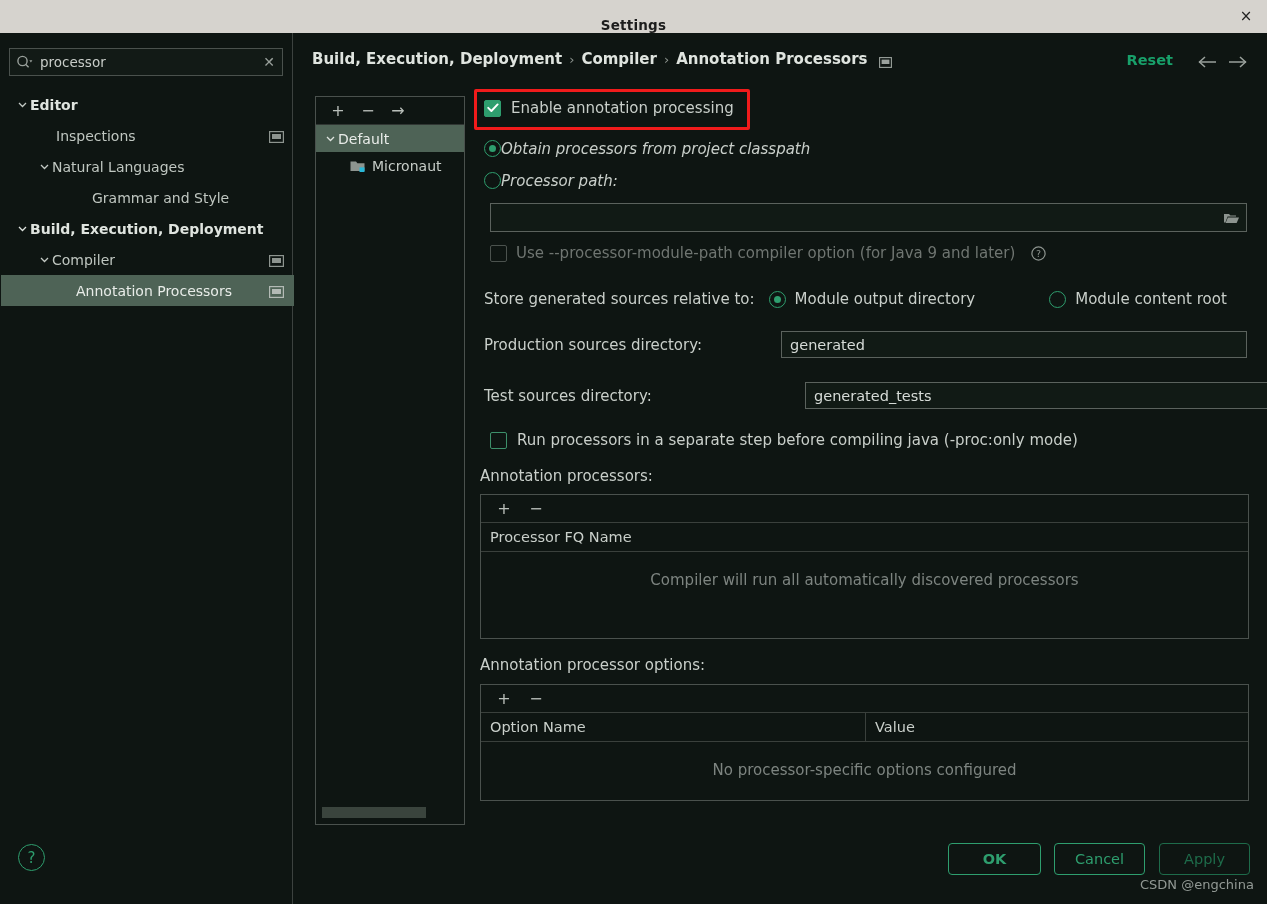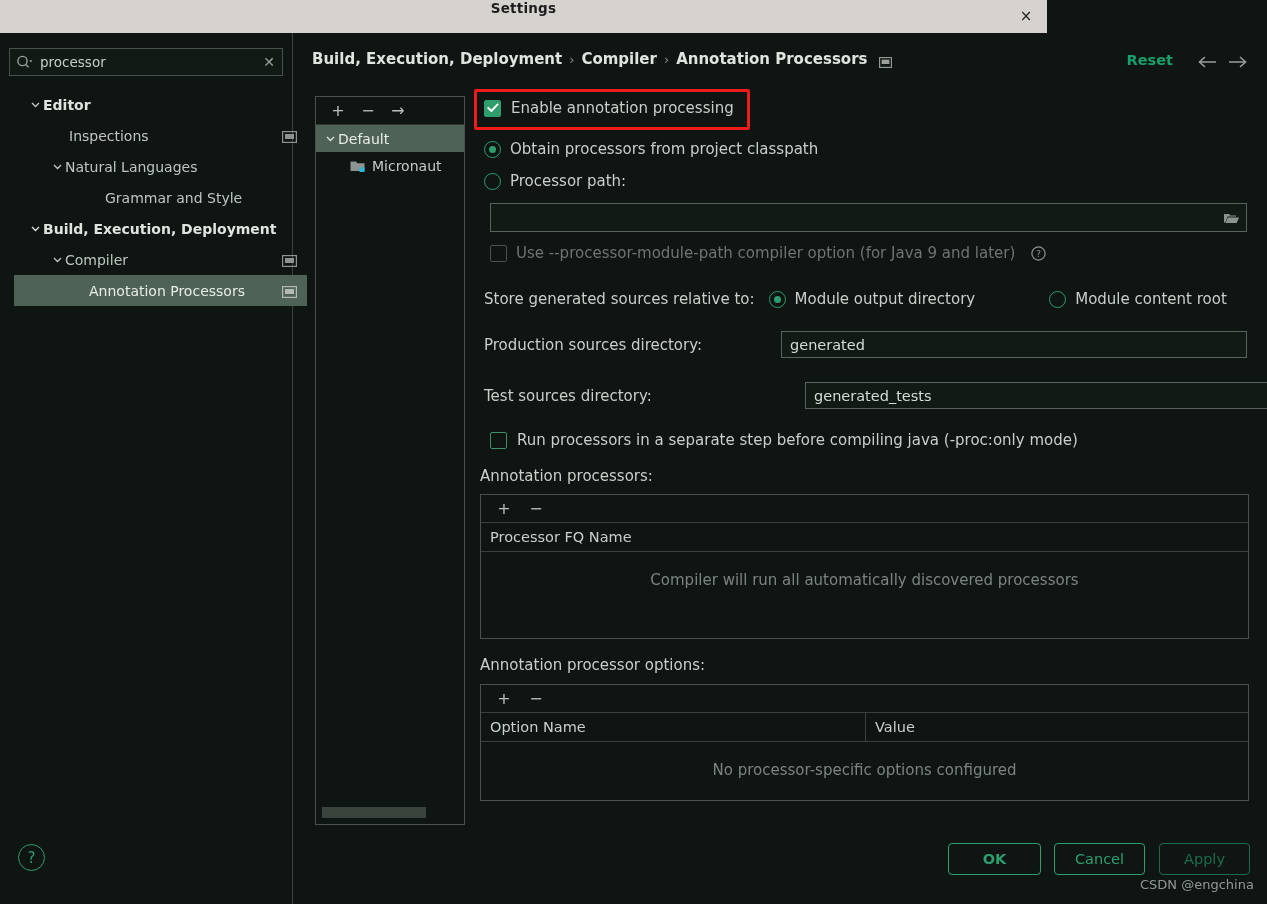--- a/index.html
+++ b/index.html
@@ -6,22 +6,22 @@
   html, body {
     width: 1267px; height: 904px;
     background: #0e1512;
     font-family: "DejaVu Sans", "Liberation Sans", sans-serif;
     overflow: hidden;
   }
   .app { position: relative; width: 1267px; height: 904px; background: #0e1512; }
 
   
   .titlebar {
-    position: absolute; left: 0; top: 0; width: 1047px; height: 33px;
-    background: #d6d3ce; display: flex; align-items: flex-start; justify-content: center;
+    position: absolute; left: 0; top: 0; width: 1267px; height: 33px;
+    background: #d6d3ce; display: flex; align-items: flex-end; justify-content: center;
   }
   .titlebar-text { font-size: 13.5px; color: #1d1d1d; font-weight: 600; letter-spacing: .2px; }
   .titlebar-close {
     position: absolute; right: 10px; top: 50%; transform: translateY(-50%);
     width: 22px; height: 22px; display: flex; align-items: center; justify-content: center;
     color: #222; font-size: 15px; line-height: 1; cursor: pointer;
   }
 
   
   .sidebar {
@@ -34,21 +34,21 @@
   }
   .search-icon { width: 28px; display:flex; align-items:center; justify-content:center; flex: 0 0 28px; }
   .search-input {
     flex: 1 1 auto; border: none; outline: none; background: transparent;
     color: #c8ccc8; font-size: 13.5px; font-family: "DejaVu Sans", "Liberation Sans", sans-serif;
     padding: 0 2px;
   }
   .search-clear { width: 26px; flex: 0 0 26px; display:flex; align-items:center; justify-content:center;
     color:#9aa19c; font-size:14px; cursor:pointer; }
 
-  .tree { position: absolute; left: 14px; top: 56px; width: 293px; }
+  .tree { position: absolute; left: 1px; top: 56px; width: 293px; }
   .tree-row {
     position: relative; height: 31px; display: flex; align-items: center;
     font-size: 14px; color: #bfc6c0; cursor: default; padding-right: 10px;
   }
   .tree-row.bold { font-weight: 700; color: #dfe4df; }
   .tree-row.selected { background: #4e6356; color: #e8ece8; }
   .chev { width: 15px; height: 15px; flex: 0 0 15px; display:flex; align-items:center; justify-content:center; }
   .tree-label { white-space: nowrap; }
   .scope-icon { position: absolute; right: 10px; top: 50%; transform: translateY(-50%);
                 width: 15px; height: 12px; }
@@ -98,21 +98,21 @@
               display:flex; align-items:center; justify-content:center; flex:0 0 17px; }
   .checkbox.checked { background: #2e9e6e; border-color: #2e9e6e; }
   .checkbox.disabled { border-color: #4b524e; }
 
   .radio { width: 17px; height: 17px; border: 1.6px solid #2e9e6e; border-radius: 50%;
            display:flex; align-items:center; justify-content:center; flex:0 0 17px; }
   .radio .dot { width: 7px; height: 7px; border-radius: 50%; background: #2e9e6e; }
 
   .r-classpath { position: absolute; left: 484px; top: 140px; }
   .r-procpath  { position: absolute; left: 484px; top: 172px; }
-  .opt-row { display:flex; align-items:center; gap:9px; cursor:pointer; }
+  .opt-row { display:flex; gap:0; cursor:pointer;font-style:italic; }
 
   .path-field {
     position: absolute; left: 490px; top: 203px; width: 757px; height: 29px;
     border: 1px solid #5b625d; background: #111a15; display:flex; align-items:center;
   }
   .path-input { flex:1 1 auto; background:transparent; border:none; outline:none;
                 color:#c9cfca; font-size:14px; padding:0 8px;
                 font-family:"DejaVu Sans","Liberation Sans",sans-serif; }
   .folder-btn { width:30px; display:flex; align-items:center; justify-content:center; cursor:pointer; }
 

